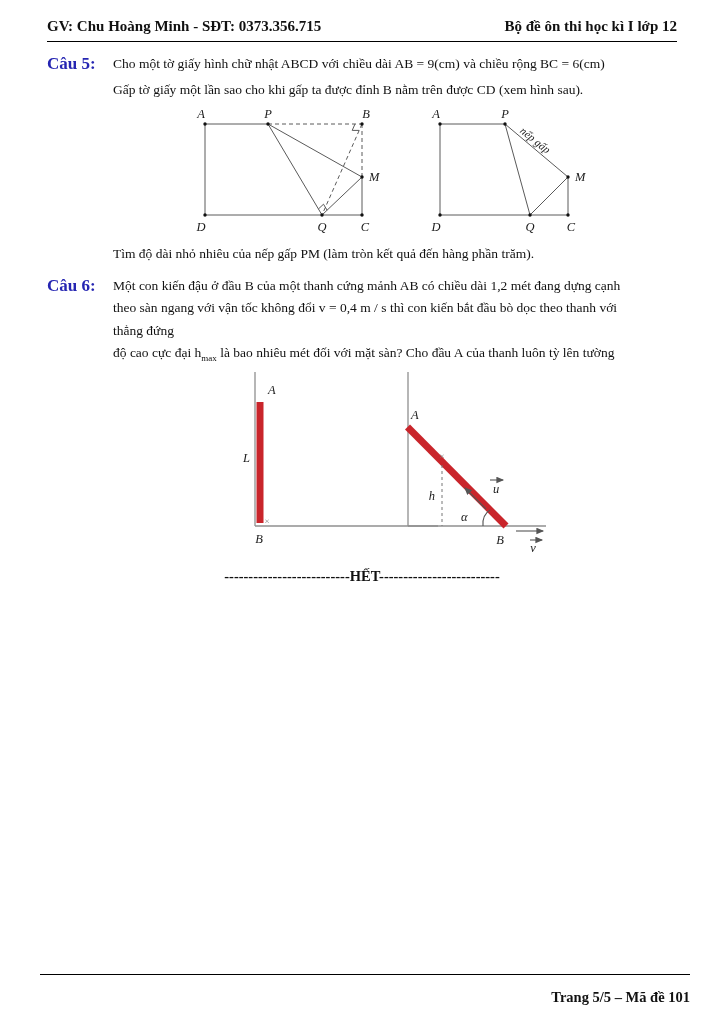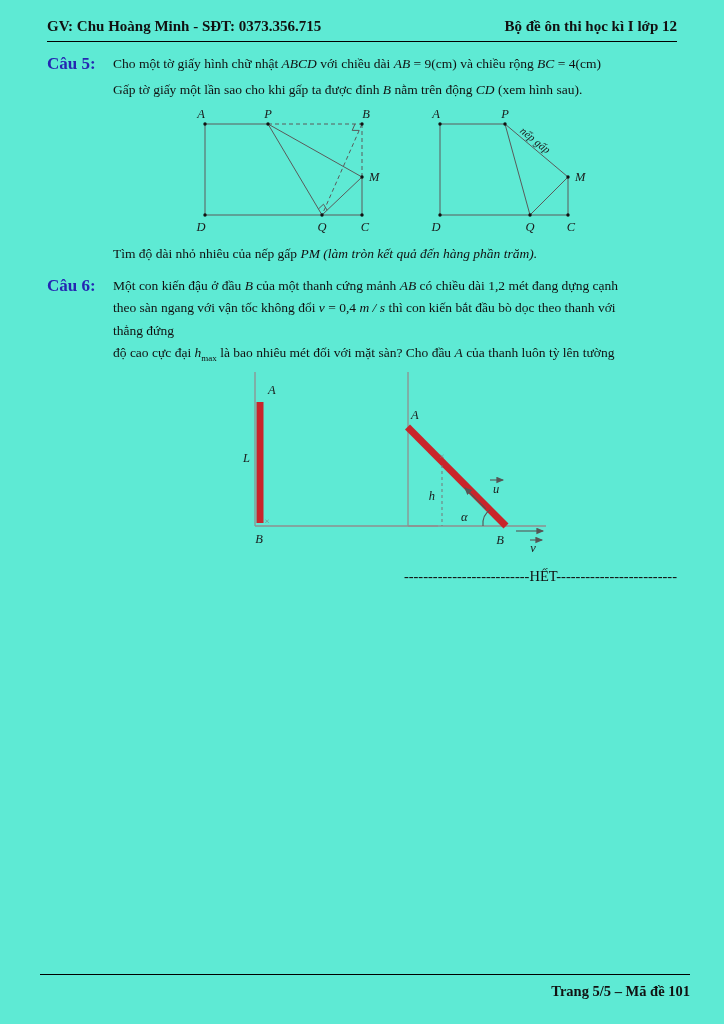--- a/index.html
+++ b/index.html
@@ -1,35 +1,35 @@
 <!DOCTYPE html>
 <html><head>
 <meta charset="utf-8">
 <style>
   html,body{margin:0;padding:0;background:#e8e8e8;}
   .page{
-    position:relative;width:724px;height:1024px;margin:0 auto;background:#5eead4;
+    position:relative;width:724px;height:1024px;margin:0 auto;background:#ffffff;
     font-family:"Liberation Serif",serif;color:#111;box-sizing:border-box;
     padding:18px 47px;overflow:hidden;
   }
   .header{display:flex;justify-content:space-between;align-items:flex-end;
     font-weight:bold;font-size:15px;border-bottom:1.8px solid #000;padding-bottom:6px;}
   .q{display:flex;margin-top:9px;}
   .qlabel{flex:0 0 66px;width:66px;font-weight:bold;color:#2525b2;font-size:17px;line-height:26px;}
   .q6 .qlabel{line-height:22.5px;}
   .qbody{flex:1;font-size:13.5px;line-height:26px;text-align:justify;}
   .q6 .qbody{line-height:22.5px;}
-  .it{font-style:italic;}
+  .it{}
   sub{font-size:9px;}
   .figrow{display:flex;gap:15px;margin-left:138px;}
   .indent{margin-left:66px;font-size:13.5px;line-height:22.5px;}
   .fig6wrap{margin-left:193px;}
-  .het{text-align:right;font-weight:normal;font-size:14.5px;margin-top:10px;}
+  .het{text-align:center;font-weight:bold;font-size:14.5px;margin-top:10px;}
   .footer{position:absolute;left:40px;right:34px;top:974px;border-top:1.8px solid #000;
-    text-align:right;font-weight:bold;font-size:14.5px;padding-top:8px;}
+    text-align:right;font-weight:bold;font-size:14.5px;padding-top:14px;}
   svg text{font-family:"Liberation Serif",serif;font-size:12.5px;font-style:italic;fill:#1a1a1a;}
   .geoline{stroke:#5a5a5a;stroke-width:1;fill:none;}
   .dash{stroke-dasharray:4 3;}
   .dash2{stroke-dasharray:3 3;}
   .dot{fill:#111;}
   .wall{stroke:#8f8f8f;stroke-width:1.3;fill:none;}
   .thin{stroke:#777;stroke-width:1;fill:none;}
   .arrow{stroke:#555;stroke-width:1.1;fill:none;}
   .crease-text{font-size:11px;}
   .cross{font-size:9px;fill:#808080;font-style:normal;}
@@ -40,22 +40,22 @@
 <div class="page">
 
   <div class="header">
     <span>GV: Chu Hoàng Minh - SĐT: 0373.356.715</span>
     <span>Bộ đề ôn thi học kì I lớp 12</span>
   </div>
 
   <div class="q">
     <div class="qlabel">Câu 5:</div>
     <div class="qbody">
-      <div><span>Cho một tờ giấy hình chữ nhật </span><span class="it">ABCD</span><span> với chiều dài </span><span class="it">AB</span><span> = 9(cm) và chiều rộng </span><span class="it">BC</span><span> = 4(cm)</span></div>
-      <div><span>Gấp tờ giấy một lần sao cho khi gấp ta được đỉnh </span><span class="it">B</span><span> nằm trên động </span><span class="it">CD</span><span> (xem hình sau).</span></div>
+      <div><span>Cho một tờ giấy hình chữ nhật </span><span class="it">ABCD</span><span> với chiều dài </span><span class="it">AB</span><span> = 9(cm) và chiều rộng </span><span class="it">BC</span><span> = 6(cm)</span></div>
+      <div><span>Gấp tờ giấy một lần sao cho khi gấp ta được đỉnh </span><span class="it">B</span><span> nằm trên được </span><span class="it">CD</span><span> (xem hình sau).</span></div>
     </div>
   </div>
 
   <div class="figrow">
     <svg width="215" height="140" viewBox="0 0 215 140">
 
       <g>
         <line class="geoline" x1="20" y1="21" x2="83" y2="21"></line>
         <line class="geoline" x1="20" y1="21" x2="20" y2="112"></line>
         <line class="geoline" x1="20" y1="112" x2="177" y2="112"></line>

